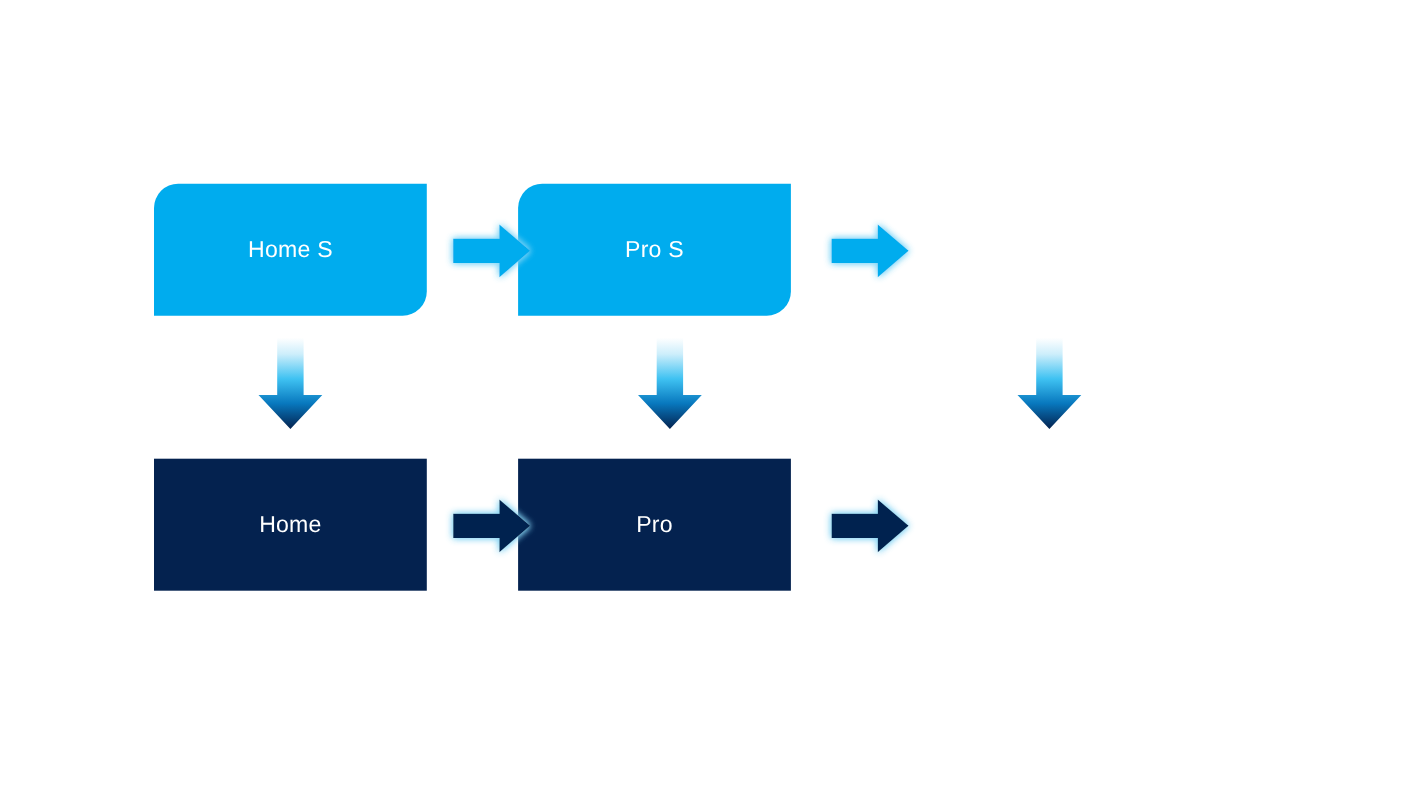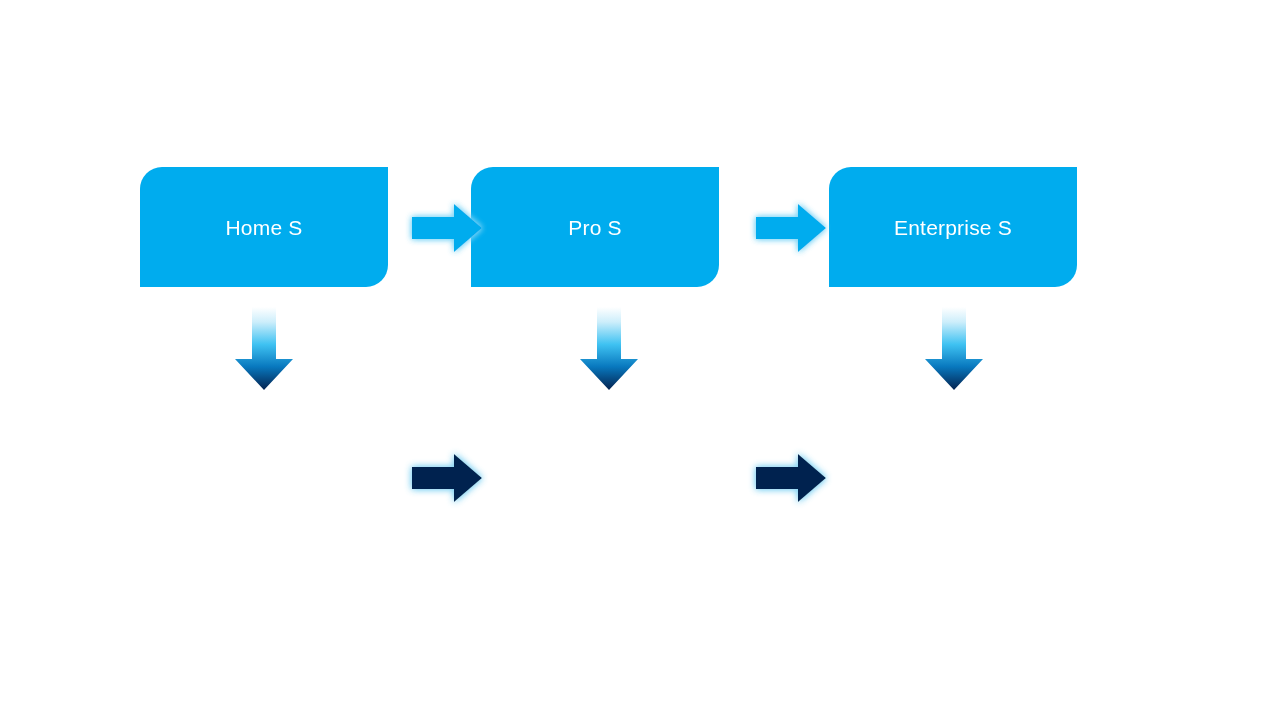--- a/index.html
+++ b/index.html
@@ -99,23 +99,20 @@
 <div id="canvas">
 
   <div class="node node-top row-top col-1">
     <span class="node-label">Home S</span>
   </div>
 
   <div class="node node-top row-top col-2">
     <span class="node-label">Pro S</span>
   </div>
 
-  <div class="node node-top row-top col-3">
-    <span class="node-label">Enterprise S</span>
-  </div>
 
   <div class="arrow arrow-h arrow-h-top arrow-h-1">
     <svg width="86" height="62" viewBox="0 0 86 62">
       <defs>
         <filter id="glowLight1" x="-60%" y="-60%" width="220%" height="220%">
           <feGaussianBlur stdDeviation="3.2" result="b"></feGaussianBlur>
           <feFlood flood-color="#7FD6F7" flood-opacity="0.95" result="c"></feFlood>
           <feComposite in="c" in2="b" operator="in" result="g"></feComposite>
           <feMerge>
             <feMergeNode in="g"></feMergeNode>
@@ -184,21 +181,27 @@
           <stop offset="18%" stop-color="#CDEEFB"></stop>
           <stop offset="45%" stop-color="#3FC2F2"></stop>
           <stop offset="72%" stop-color="#0878BE"></stop>
           <stop offset="100%" stop-color="#04224F"></stop>
         </linearGradient>
       </defs>
       <polygon points="25,2 49,2 49,54 66,54 37,85 8,54 25,54" fill="url(#vgrad3)"></polygon>
     </svg>
   </div>
 
-
+  <div class="node node-bottom row-bottom col-1">
+    <span class="node-label">Home</span>
+  </div>
+
+  <div class="node node-bottom row-bottom col-2">
+    <span class="node-label">Pro</span>
+  </div>
 
 
   <div class="arrow arrow-h arrow-h-bottom arrow-h-1">
     <svg width="86" height="62" viewBox="0 0 86 62">
       <defs>
         <filter id="glowDark1" x="-60%" y="-60%" width="220%" height="220%">
           <feGaussianBlur stdDeviation="3.6" result="b"></feGaussianBlur>
           <feFlood flood-color="#86D4F4" flood-opacity="0.95" result="c"></feFlood>
           <feComposite in="c" in2="b" operator="in" result="g"></feComposite>
           <feMerge>

